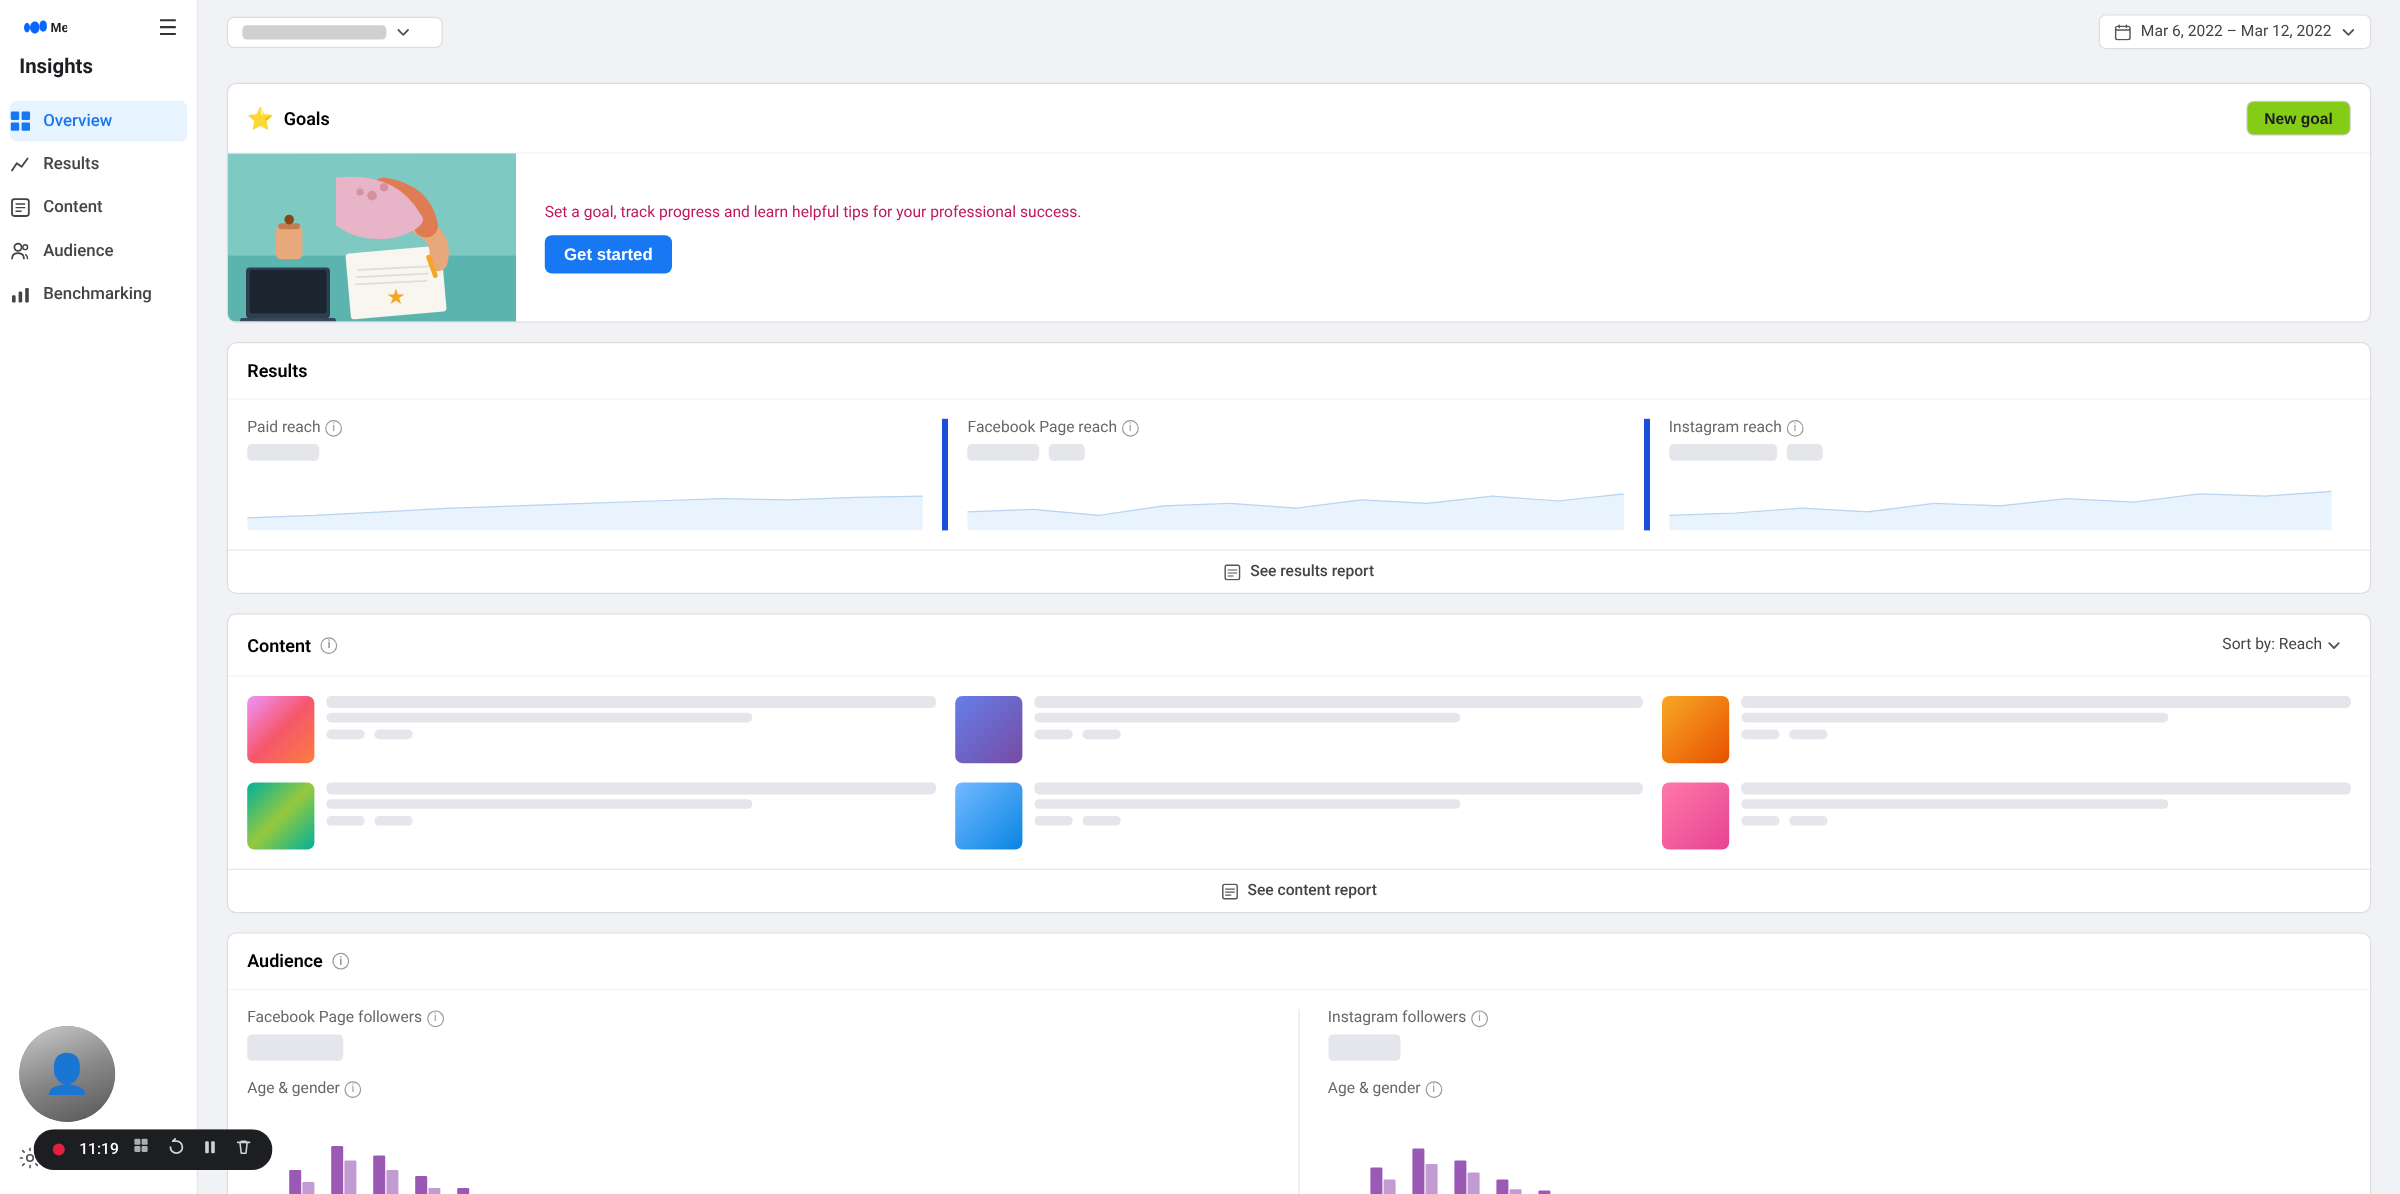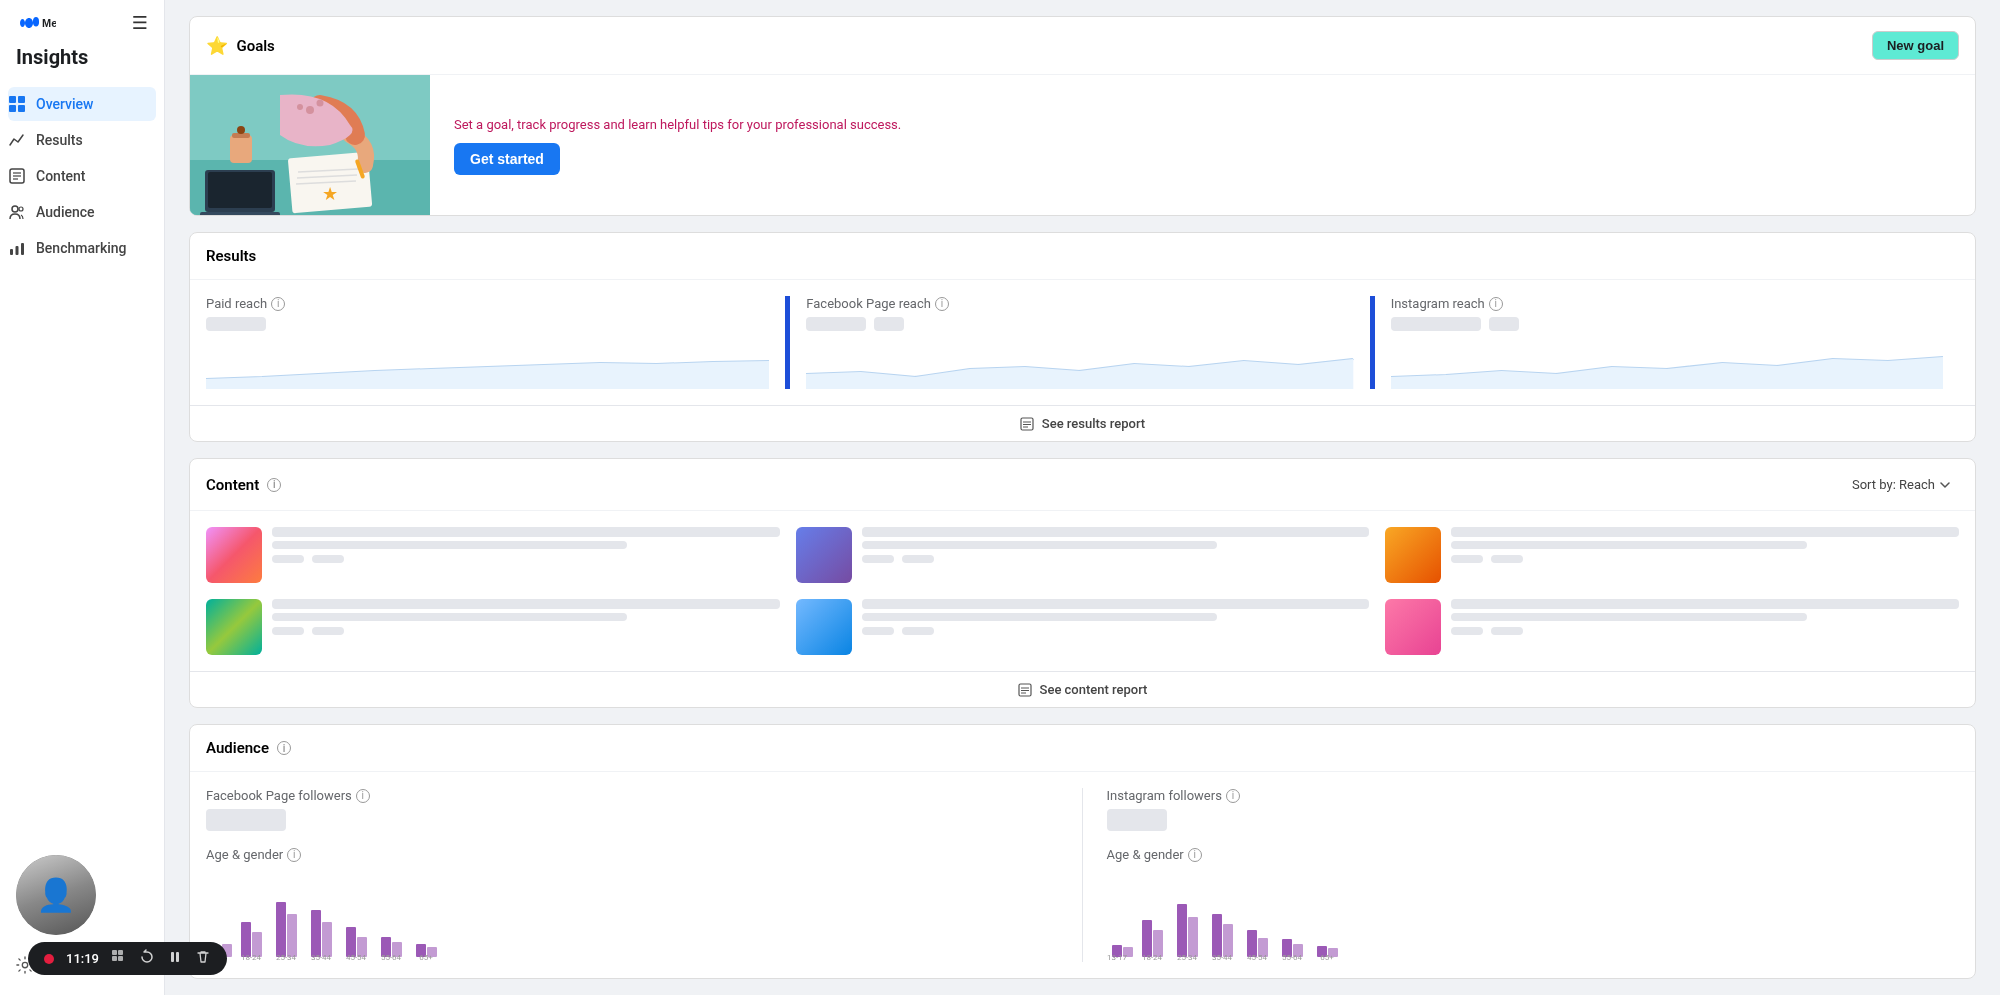--- a/index.html
+++ b/index.html
@@ -24,21 +24,21 @@
     }
     .meta-logo {
       display: flex;
       align-items: center;
       gap: 4px;
     }
     .meta-logo svg { width: 40px; height: 16px; }
     .hamburger { cursor: pointer; font-size: 18px; color: #333; }
     .sidebar-title {
       padding: 4px 16px 12px;
-      font-size: 20px;
+      font-size: 17px;
       font-weight: 700;
       color: #1c1e21;
     }
     .sidebar-nav { flex: 1; padding: 4px 0; }
     .nav-item {
       display: flex;
       align-items: center;
       gap: 10px;
       padding: 8px 0;
       cursor: pointer;
@@ -182,21 +182,21 @@
       border: none;
       border-radius: 6px;
       padding: 8px 16px;
       font-size: 14px;
       font-weight: 600;
       cursor: pointer;
       display: inline-block;
       width: fit-content;
     }
     .btn-secondary {
-      background: #5eead4;
+      background: #84cc16;
       color: #1c1e21;
       border: 1px solid #ccc;
       border-radius: 6px;
       padding: 6px 14px;
       font-size: 13px;
       font-weight: 600;
       cursor: pointer;
     }
 
     
@@ -531,20 +531,41 @@
     <div style="opacity:0.8;">
       <svg width="16" height="16" viewBox="0 0 16 16" fill="none">
         <path d="M3 4h10M6 4V3h4v1M5 4l1 9h4l1-9" stroke="white" stroke-width="1.3" stroke-linecap="round" stroke-linejoin="round"></path>
       </svg>
     </div>
   </div>
 </div>
 
 <div class="main">
 
+  <div class="topbar">
+    <div class="topbar-left">
+      <div class="page-selector">
+        <div class="page-name-blur"></div>
+        <svg width="12" height="12" viewBox="0 0 12 12" fill="none">
+          <path d="M2 4l4 4 4-4" stroke="#555" stroke-width="1.5" stroke-linecap="round" stroke-linejoin="round"></path>
+        </svg>
+      </div>
+    </div>
+    <div class="date-picker">
+      <svg width="14" height="14" viewBox="0 0 14 14" fill="none">
+        <rect x="1" y="2" width="12" height="11" rx="1.5" stroke="#555" stroke-width="1.2" fill="none"></rect>
+        <path d="M1 5h12" stroke="#555" stroke-width="1.2"></path>
+        <path d="M4 1v2M10 1v2" stroke="#555" stroke-width="1.2" stroke-linecap="round"></path>
+      </svg>
+      <span>Mar 6, 2022 – Mar 12, 2022</span>
+      <svg width="12" height="12" viewBox="0 0 12 12" fill="none">
+        <path d="M2 4l4 4 4-4" stroke="#555" stroke-width="1.5" stroke-linecap="round" stroke-linejoin="round"></path>
+      </svg>
+    </div>
+  </div>
 
   <div class="content-area">
 
     <div class="card">
       <div class="card-header">
         <div class="card-header-left">
           <span class="star-icon">⭐</span>
           <span>Goals</span>
         </div>
         <button class="btn-secondary">New goal</button>

